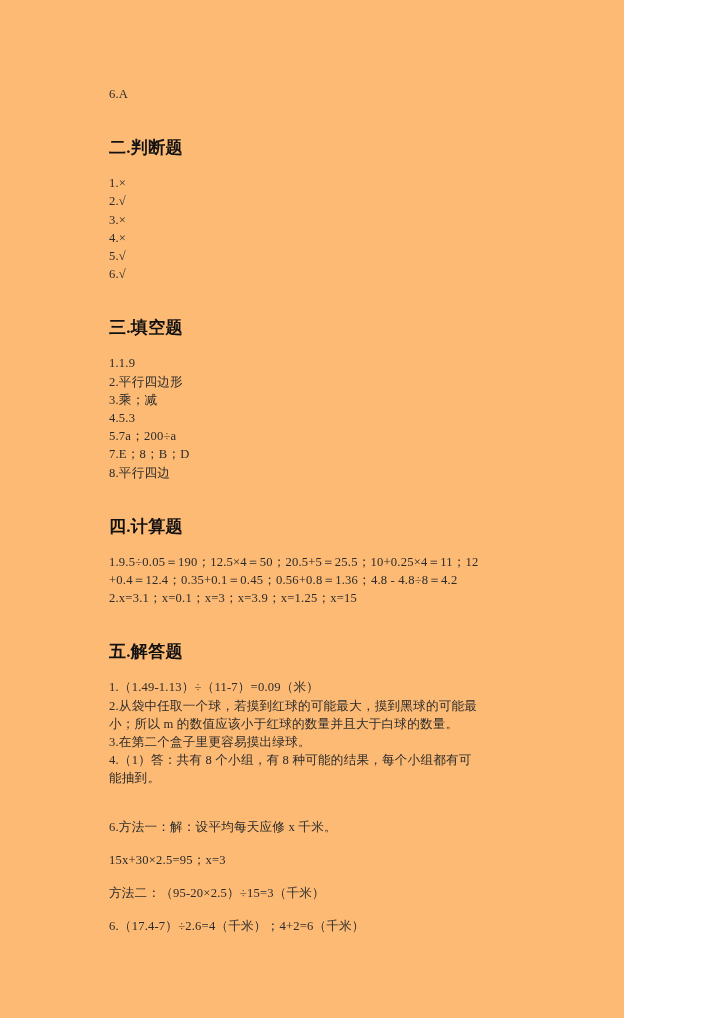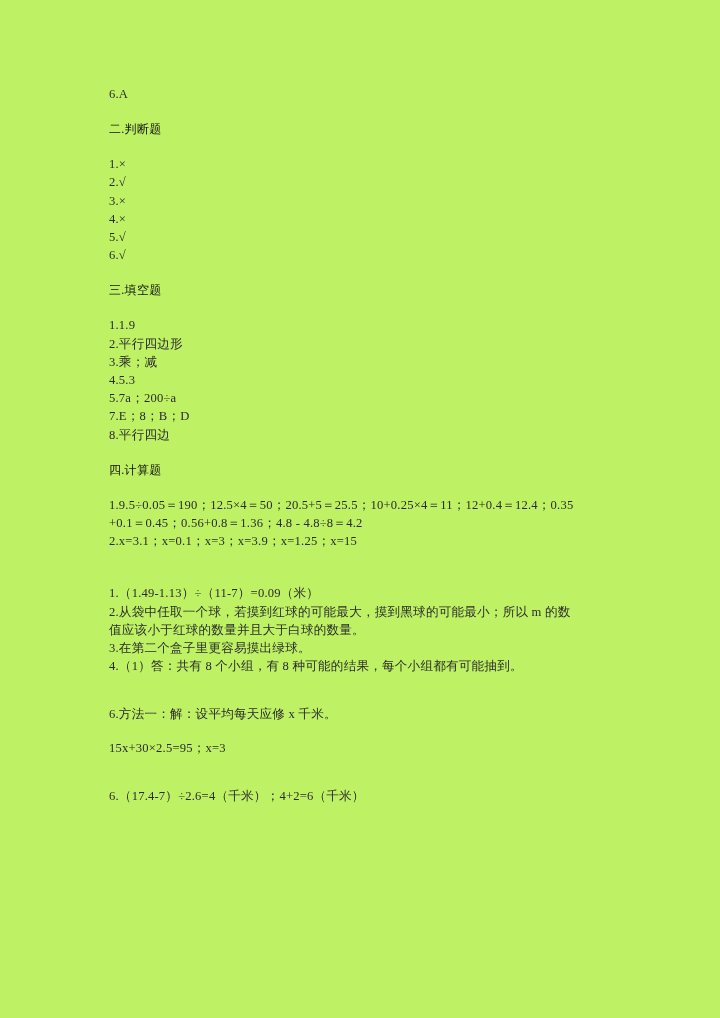--- a/index.html
+++ b/index.html
@@ -9,42 +9,43 @@
   }
   body {
     width: 720px;
     height: 1018px;
     font-family: "Liberation Serif", "DejaVu Serif", serif;
     color: #231f20;
     -webkit-font-smoothing: antialiased;
   }
   .page {
     position: relative;
-    width: 720px;
+    width: 624px;
     height: 1018px;
-    background: #bef264;
+    background: #fdba74;
     box-sizing: border-box;
     padding: 85px 145px 0 109px;
   }
   
   .line {
     font-size: 12.6px;
     line-height: 18.2px;
     letter-spacing: 0.2px;
     color: #2b2b2b;
     white-space: pre-wrap;
     word-break: break-all;
   }
   
   .section-heading {
-    font-size: 12px;
+    font-size: 17px;
     line-height: 18px;
-    font-weight: normal;
+    font-weight: bold;
     color: #111111;
     letter-spacing: 0.3px;
+    margin-top: 19px;
   }
   .gap-before-heading { height: 17px; }
   .gap-after-heading  { height: 17px; }
   .gap-para           { height: 15px; }
 </style>
 </head>
 <body>
 
 <div class="page">
 
@@ -77,34 +78,36 @@
 
   <div class="gap-before-heading"></div>
   <div class="section-heading">四.计算题</div>
   <div class="gap-after-heading"></div>
   <div>
     <div class="line">1.9.5÷0.05＝190；12.5×4＝50；20.5+5＝25.5；10+0.25×4＝11；12+0.4＝12.4；0.35+0.1＝0.45；0.56+0.8＝1.36；4.8 - 4.8÷8＝4.2</div>
     <div class="line">2.x=3.1；x=0.1；x=3；x=3.9；x=1.25；x=15</div>
   </div>
 
   <div class="gap-before-heading"></div>
+  <div class="section-heading">五.解答题</div>
   <div class="gap-after-heading"></div>
   <div>
     <div class="line">1.（1.49-1.13）÷（11-7）=0.09（米）</div>
     <div class="line">2.从袋中任取一个球，若摸到红球的可能最大，摸到黑球的可能最小；所以 m 的数值应该小于红球的数量并且大于白球的数量。</div>
     <div class="line">3.在第二个盒子里更容易摸出绿球。</div>
     <div class="line">4.（1）答：共有 8 个小组，有 8 种可能的结果，每个小组都有可能抽到。</div>
 
     <div class="gap-para"></div>
 
     <div class="gap-para"></div>
     <div class="line">6.方法一：解：设平均每天应修 x 千米。</div>
 
     <div class="gap-para"></div>
     <div class="line">15x+30×2.5=95；x=3</div>
 
     <div class="gap-para"></div>
+    <div class="line">方法二：（95-20×2.5）÷15=3（千米）</div>
 
     <div class="gap-para"></div>
     <div class="line">6.（17.4-7）÷2.6=4（千米）；4+2=6（千米）</div>
   </div>
 
 </div>
 
 </body></html>

